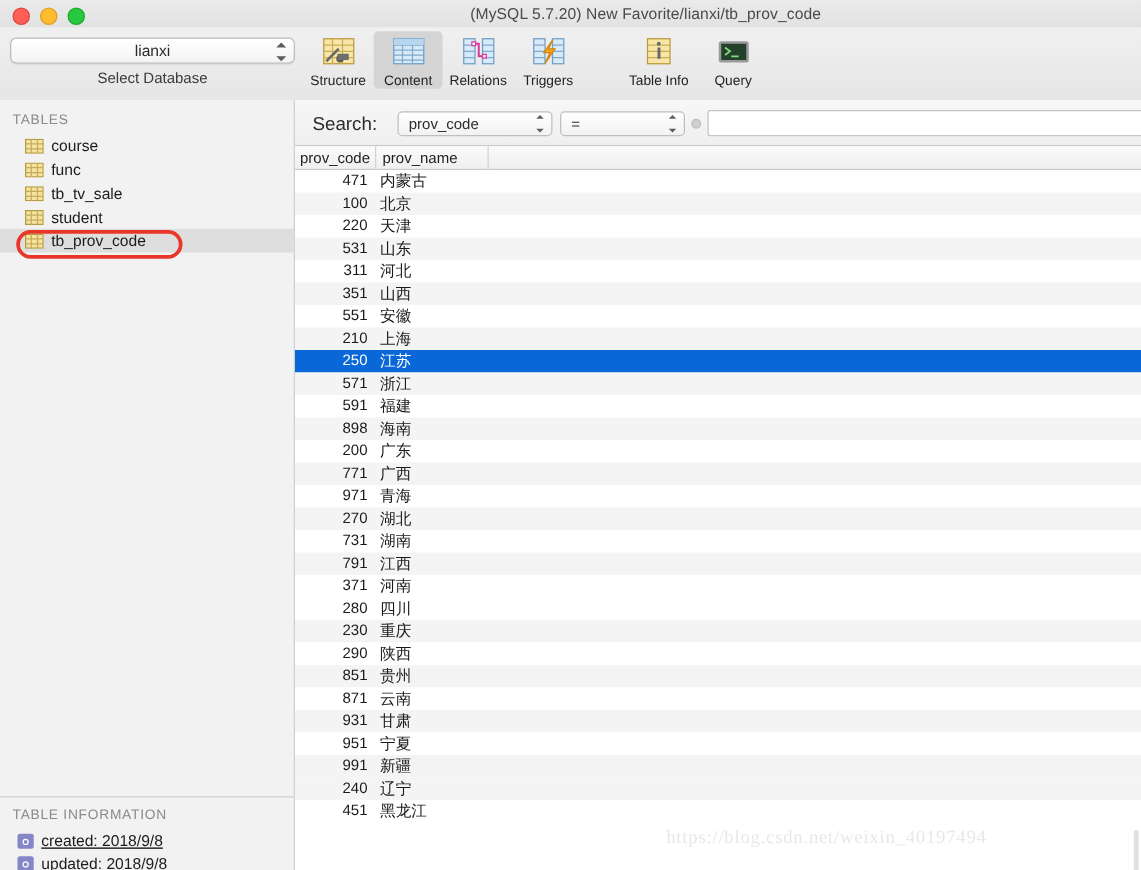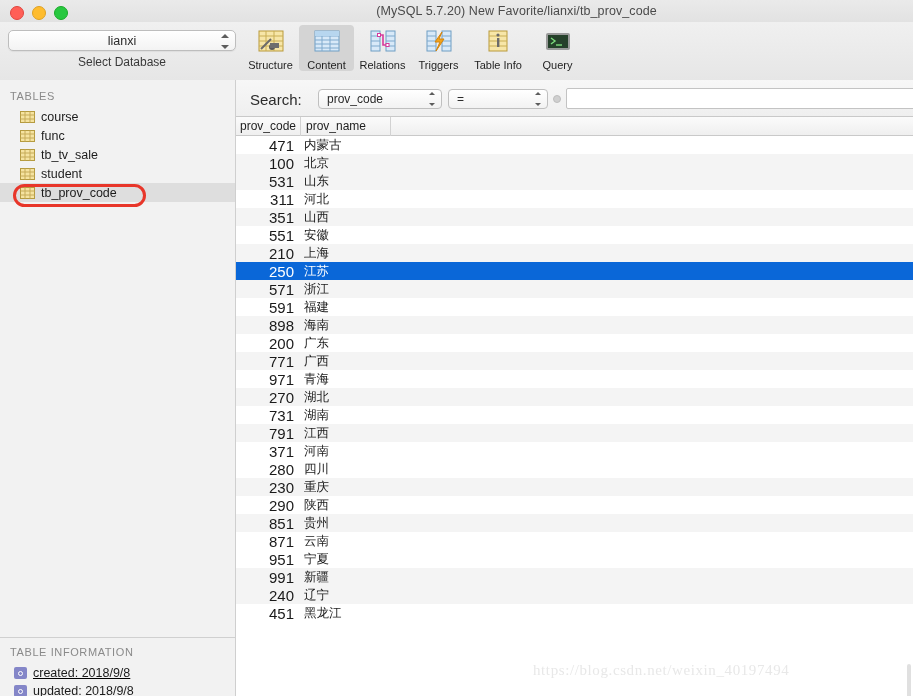--- a/index.html
+++ b/index.html
@@ -77,21 +77,21 @@
   .tbbuttons { position: absolute; left: 243px; top: 3px; display: flex; }
   .tbbtn {
     width: 55px; padding-top: 3px;
     display: flex; flex-direction: column; align-items: center;
     border-radius: 4px;
     margin-right: 1px;
   }
   .tbbtn.active { background: #d4d4d4; }
   .tbbtn .ic { width: 32px; height: 29px; display: block; }
   .tbbtn .lb { font-size: 11px; color: #1f1f1f; margin-top: 2px; white-space: nowrap; }
-  .tbbtn.wide { width: 62px; }
+  .tbbtn.wide { width: 62px; margin-left: 29px; }
 
   
   .sidebar {
     position: absolute; left: 0; top: 80px;
     width: 236px; height: 616px;
     background: #f2f2f2;
     border-right: 1px solid #cfcfcf;
     box-sizing: border-box;
   }
   .side-head {
@@ -210,21 +210,21 @@
     width: 677px; height: 560px;
     overflow: hidden;
     background: #ffffff;
   }
   .grow { position: relative; height: 18px; width: 677px; }
   .grow.odd { background: #f4f4f4; }
   .grow.even { background: #ffffff; }
   .grow.selected { background: #0a67d8; }
   .gcell-code {
     position: absolute; left: 0; top: 1px; width: 58px;
-    text-align: right; font-size: 15px; color: #1a1a1a;
+    text-align: right; font-size: 12px; color: #1a1a1a;
   }
   .gcell-name {
     position: absolute; left: 68px; top: 1px;
     font-size: 12.5px; color: #1a1a1a;
   }
   .grow.selected .gcell-code,
   .grow.selected .gcell-name { color: #ffffff; }
 
   .vscroll {
     position: absolute; right: 2px; top: 528px;
@@ -430,20 +430,24 @@
 
   <div class="grid" id="grid-body">
     <div class="grow even">
         <span class="gcell-code">471</span>
         <span class="gcell-name">内蒙古</span>
       </div>
       <div class="grow odd">
         <span class="gcell-code">100</span>
         <span class="gcell-name">北京</span>
       </div>
+      <div class="grow even">
+        <span class="gcell-code">220</span>
+        <span class="gcell-name">天津</span>
+      </div>
       <div class="grow odd">
         <span class="gcell-code">531</span>
         <span class="gcell-name">山东</span>
       </div>
       <div class="grow even">
         <span class="gcell-code">311</span>
         <span class="gcell-name">河北</span>
       </div>
       <div class="grow odd">
         <span class="gcell-code">351</span>
@@ -514,20 +518,24 @@
         <span class="gcell-name">陕西</span>
       </div>
       <div class="grow odd">
         <span class="gcell-code">851</span>
         <span class="gcell-name">贵州</span>
       </div>
       <div class="grow even">
         <span class="gcell-code">871</span>
         <span class="gcell-name">云南</span>
       </div>
+      <div class="grow odd">
+        <span class="gcell-code">931</span>
+        <span class="gcell-name">甘肃</span>
+      </div>
       <div class="grow even">
         <span class="gcell-code">951</span>
         <span class="gcell-name">宁夏</span>
       </div>
       <div class="grow odd">
         <span class="gcell-code">991</span>
         <span class="gcell-name">新疆</span>
       </div>
       <div class="grow odd">
         <span class="gcell-code">240</span>

